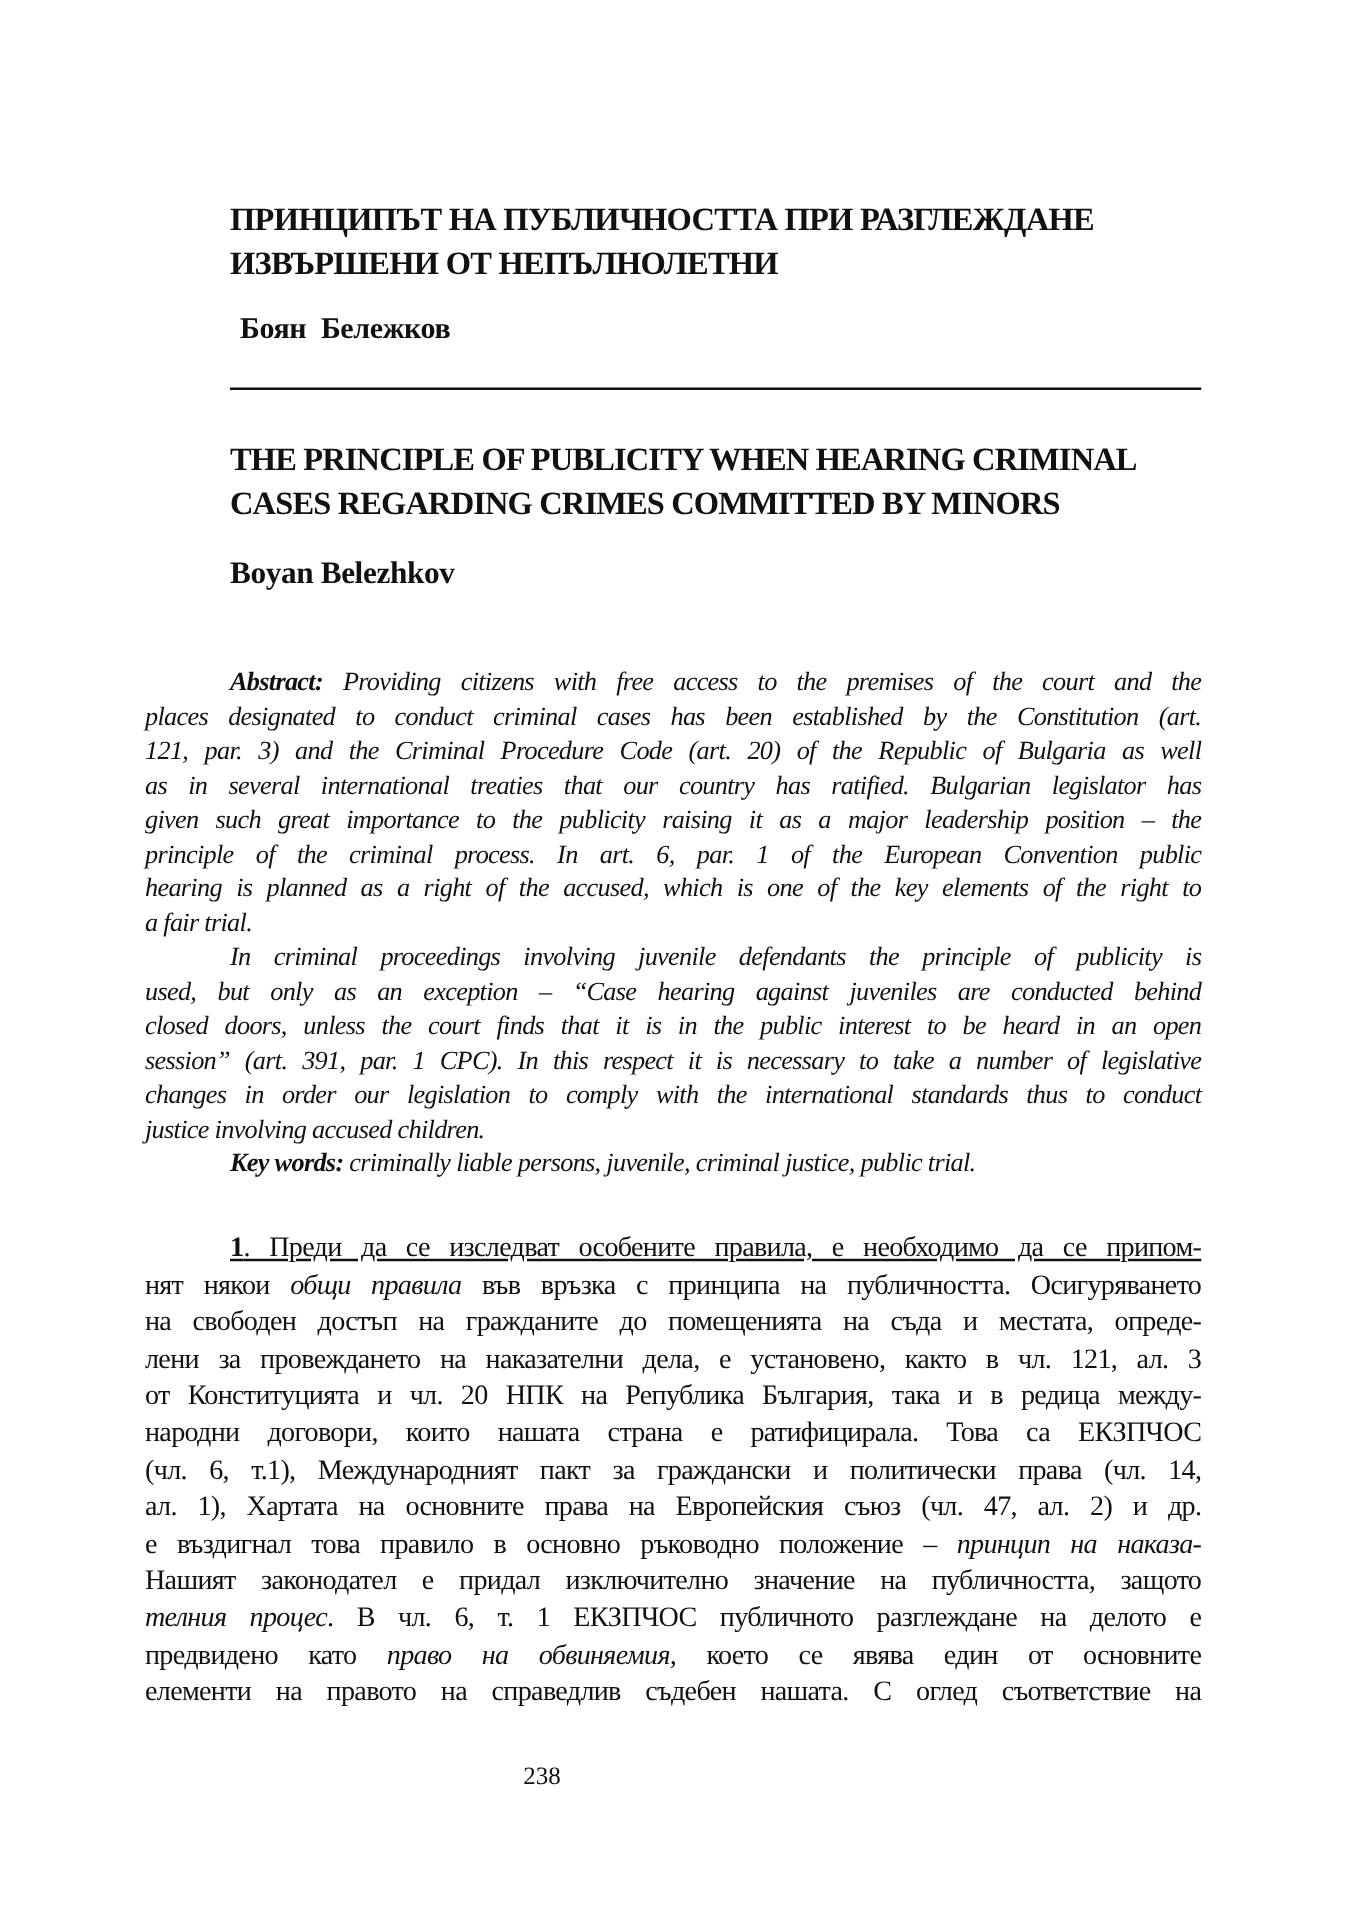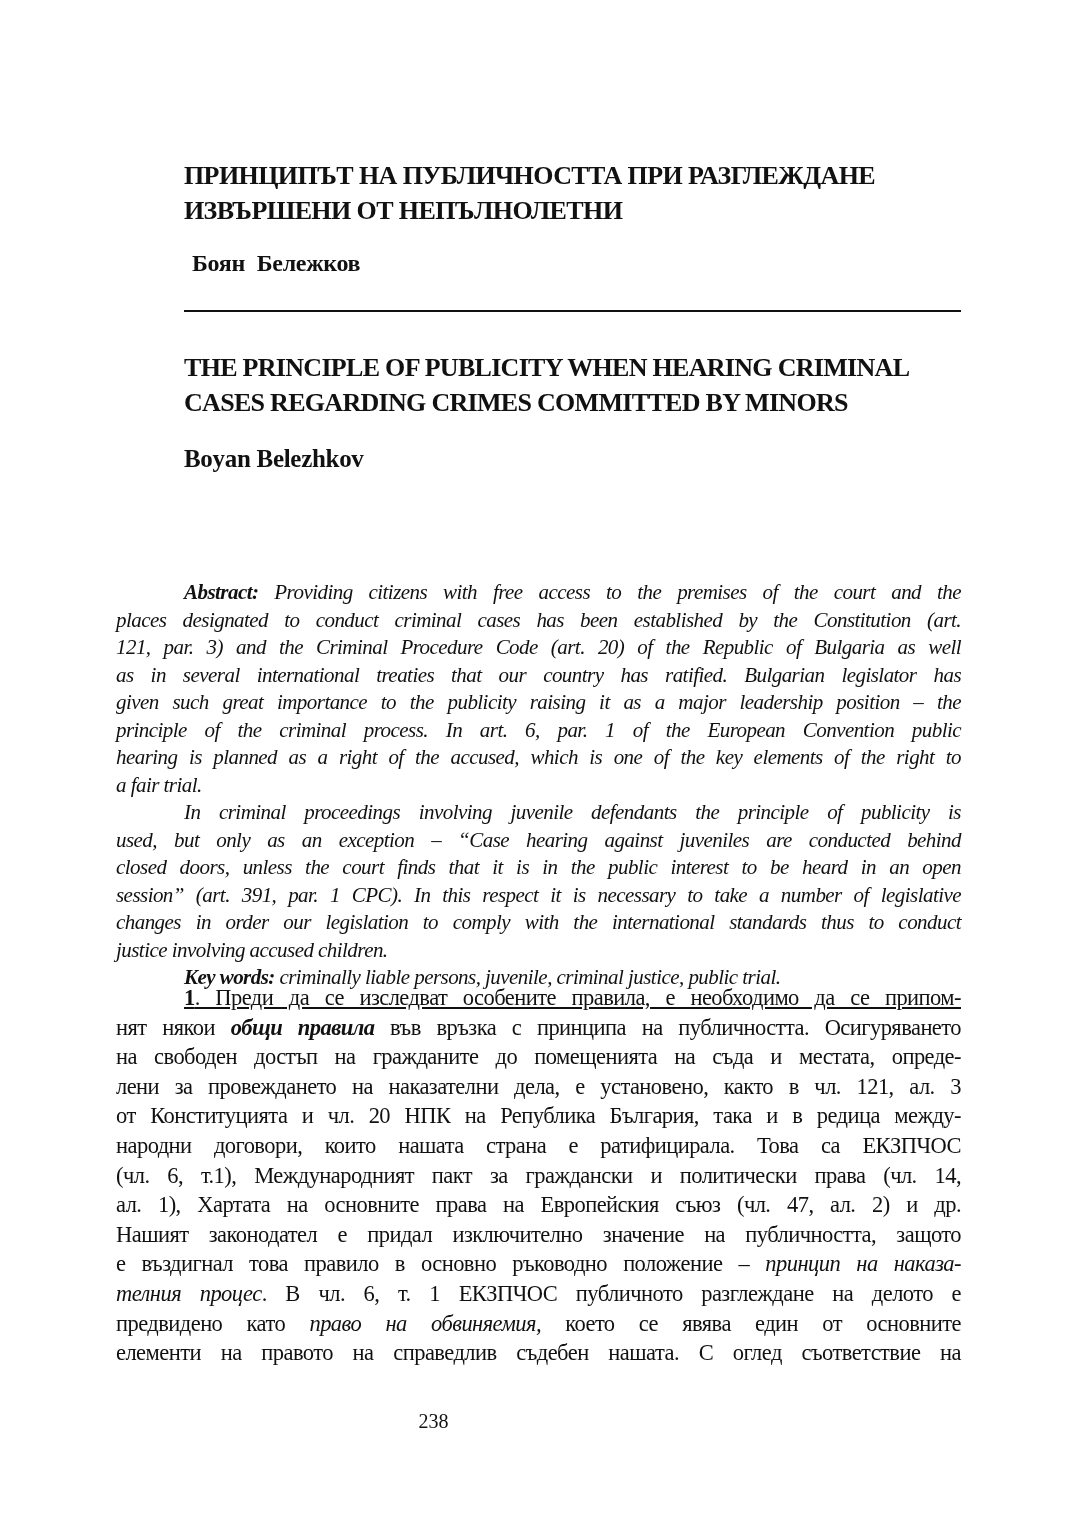--- a/index.html
+++ b/index.html
@@ -71,21 +71,20 @@
     }
     .abstract {
       position: absolute;
       left: 116px;
       top: 532px;
       width: 845px;
       font-style: italic;
       font-size: 21px;
       line-height: 27.5px;
       letter-spacing: -0.55px;
-      margin-top: 47px;
     }
     .abstract .line {
       display: block;
       text-align: justify;
       text-align-last: justify;
       white-space: nowrap;
       height: 27.5px;
     }
     .abstract .line.last {
       text-align-last: left;
@@ -103,21 +102,21 @@
     }
     .body-text .line {
       display: block;
       text-align: justify;
       text-align-last: justify;
       white-space: nowrap;
       height: 29.6px;
     }
     .body-text .indent { padding-left: 68px; text-decoration: underline; }
     .body-text .num { font-weight: bold; }
-    .body-text .bi { font-weight: bold; font-style: italic; margin-top: 42px; }
+    .body-text .bi { font-weight: normal; font-style: italic; margin-top: 42px; }
     .body-text .it { font-style: italic; }
     .page-number {
       position: absolute;
       left: 0;
       width: 867px;
       top: 1410px;
       text-align: center;
       font-size: 20px;
     }
   </style>
@@ -162,22 +161,22 @@
 
   <div class="body-text">
     <span class="line indent"><span class="num">1</span><span>. Преди да се изследват особените правила, е необходимо да се припом-</span></span>
     <span class="line"><span>нят някои </span><span class="bi">общи правила</span><span> във връзка с принципа на публичността. Осигуряването</span></span>
     <span class="line">на свободен достъп на гражданите до помещенията на съда и местата, опреде-</span>
     <span class="line">лени за провеждането на наказателни дела, е установено, както в чл. 121, ал. 3</span>
     <span class="line">от Конституцията и чл. 20 НПК на Република България, така и в редица между-</span>
     <span class="line">народни договори, които нашата страна е ратифицирала. Това са ЕКЗПЧОС</span>
     <span class="line">(чл. 6, т.1), Международният пакт за граждански и политически права (чл. 14,</span>
     <span class="line">ал. 1), Хартата на основните права на Европейския съюз (чл. 47, ал. 2) и др.</span>
+    <span class="line"><span>е въздигнал това правило в основно ръководно положение – </span><span class="it">принцип на наказа-</span></span>
     <span class="line">Нашият законодател е придал изключително значение на публичността, защото</span>
-    <span class="line"><span>е въздигнал това правило в основно ръководно положение – </span><span class="it">принцип на наказа-</span></span>
     <span class="line"><span class="it">телния процес</span><span>. В чл. 6, т. 1 ЕКЗПЧОС  публичното разглеждане на делото е</span></span>
     <span class="line"><span>предвидено като </span><span class="it">право на обвиняемия,</span><span> което се явява един от основните</span></span>
     <span class="line">елементи на правото на справедлив съдебен нашата. С оглед съответствие на</span>
   </div>
 
   <div class="page-number">238</div>
 
 </div>
 
 </body></html>

